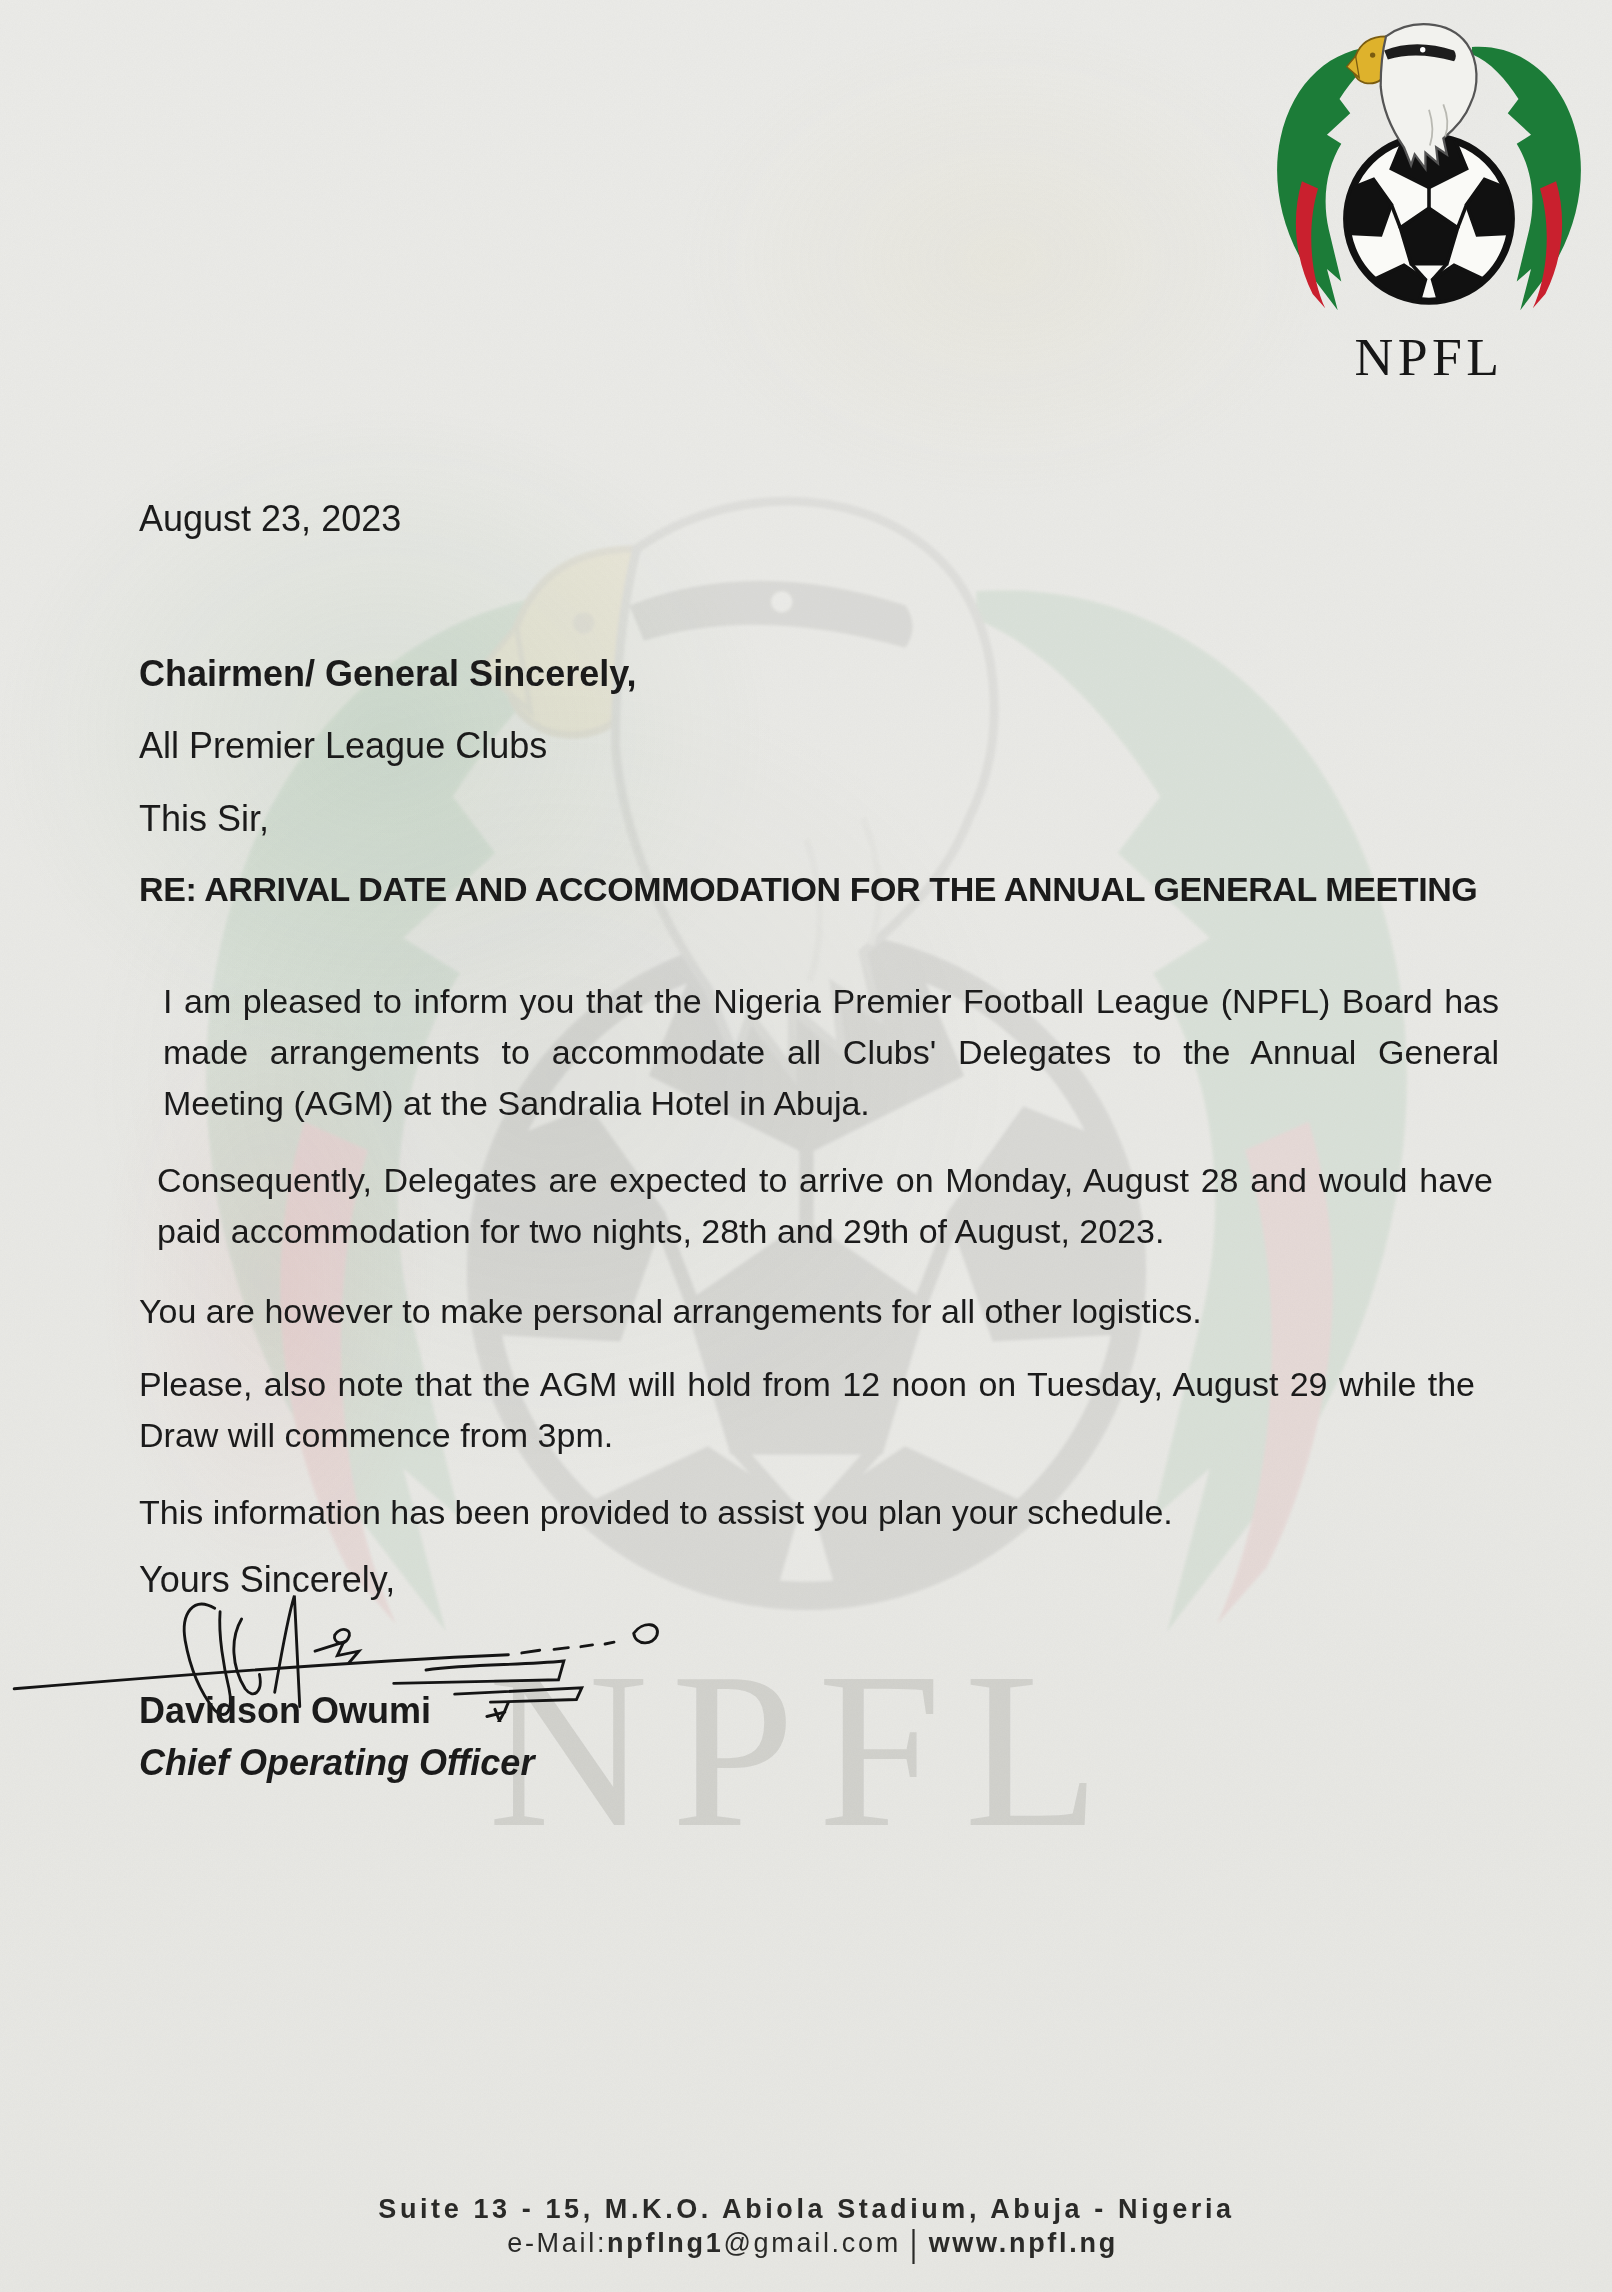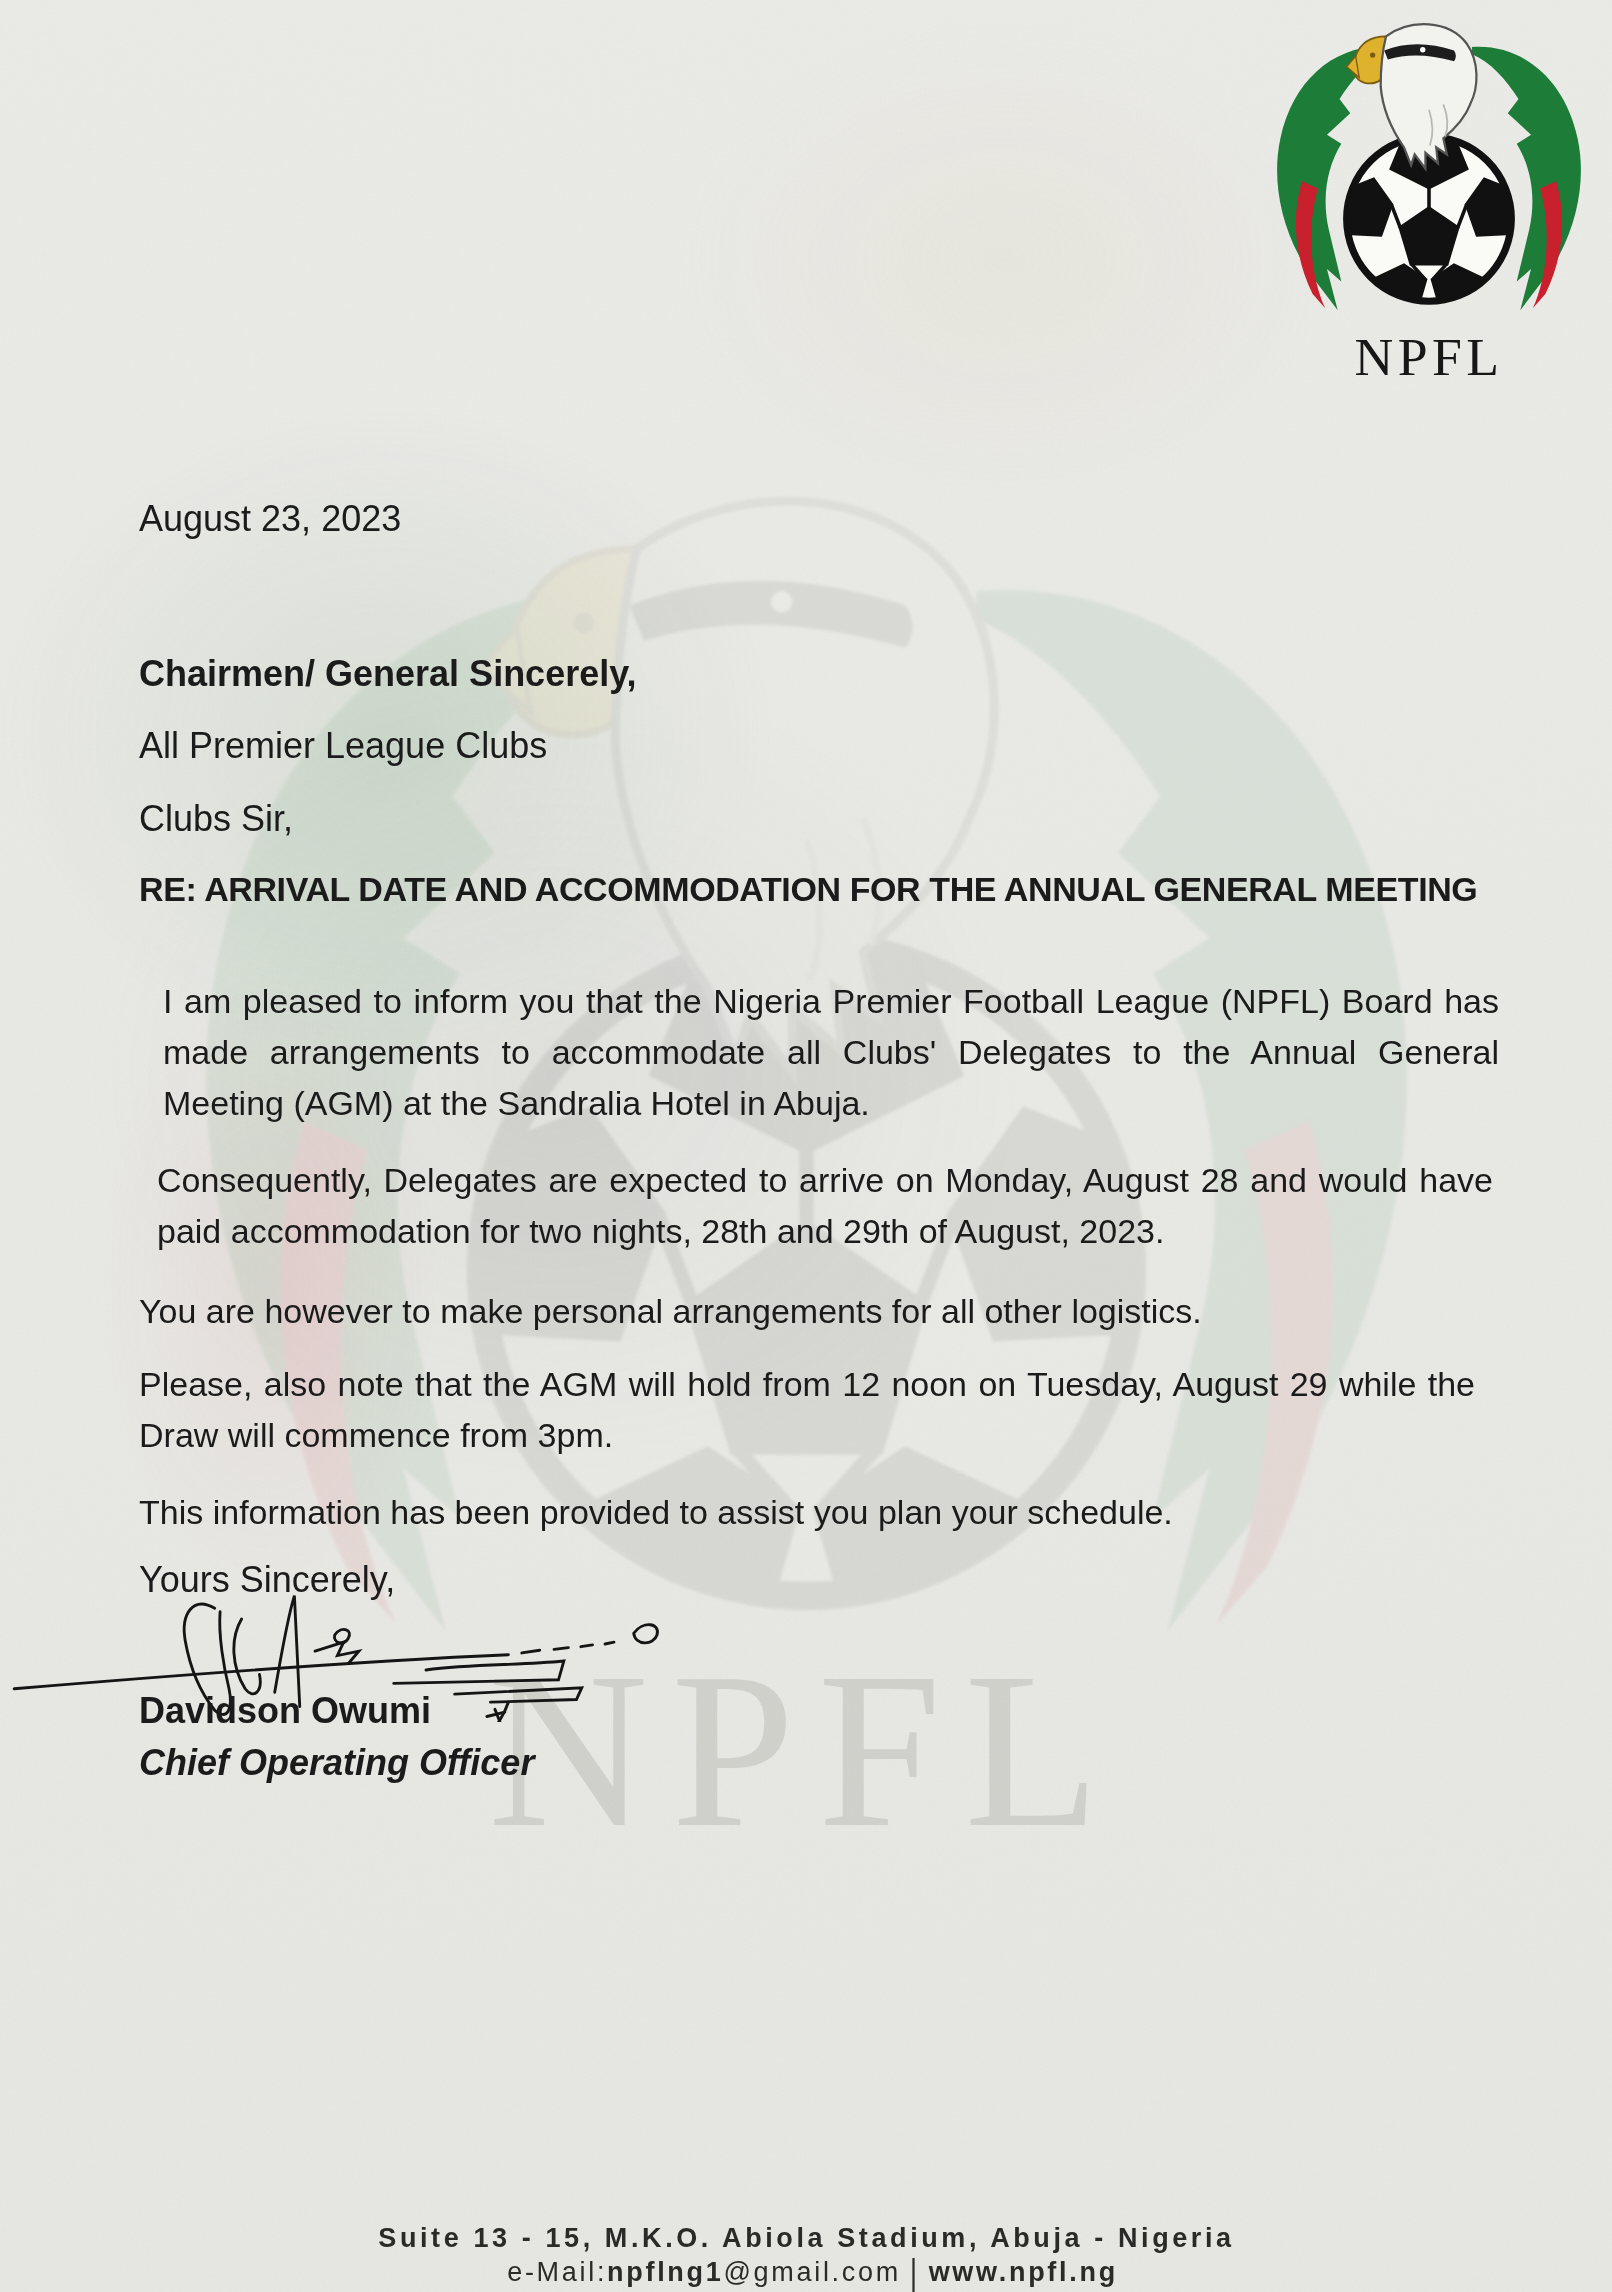--- a/index.html
+++ b/index.html
@@ -37,21 +37,21 @@
   .p-2{top:1121px;margin-left:18px;}
   .p-3{top:1252px;}
   .p-4{top:1325px;}
   .p-5{top:1453px;}
   .closing{top:1554px;}
   .sig-name{top:1685px;font-weight:bold;}
   .sig-title{top:1737px;font-weight:bold;font-style:italic;}
   .signature{position:absolute;left:7.2px;top:1583px;width:667px;height:139px;}
   
   .footer{position:absolute;left:0;top:2192px;width:1613px;text-align:center;color:#2a2a28;}
-  .footer-line1{font-weight:bold;font-size:27px;letter-spacing:3.6px;line-height:34px;margin-top:29px;}
+  .footer-line1{font-weight:bold;font-size:27px;letter-spacing:3.6px;line-height:34px;}
   .footer-line2{font-size:27px;letter-spacing:2.7px;line-height:34px;padding-left:12px;}
   .footer-line2 .b{font-weight:bold;}
   .footer-line2 .sep{display:inline-block;margin:0 9px;transform:scaleY(1.4);font-weight:normal;}
 </style>
 </head>
 <body>
 
 <svg class="grain" xmlns="http://www.w3.org/2000/svg" viewBox="0 0 1801 2560" width="1613" height="2293">
   <filter id="paper">
       <feTurbulence type="fractalNoise" baseFrequency="0.8" numOctaves="2" stitchTiles="stitch"></feTurbulence>
@@ -118,21 +118,21 @@
 </svg>
 <div class="wm-text">NPFL</div>
 
 <svg class="logo" viewBox="0 0 400 430" xmlns="http://www.w3.org/2000/svg">
   <use href="#logo-art"></use>
 </svg>
 
 <div class="tb date">August 23, 2023</div>
 <div class="tb addr1">Chairmen/ General Sincerely,</div>
 <div class="tb addr2">All Premier League Clubs</div>
-<div class="tb salut">Clubs Sir,</div>
+<div class="tb salut">This Sir,</div>
 <div class="tb subject">RE: ARRIVAL DATE AND ACCOMMODATION FOR THE ANNUAL GENERAL MEETING</div>
 <p class="tb para p-1">I am pleased to inform you that the Nigeria Premier Football League (NPFL) Board has made arrangements to accommodate all Clubs' Delegates to the Annual General Meeting (AGM) at the Sandralia Hotel in Abuja.</p>
 <p class="tb para p-2">Consequently, Delegates are expected to arrive on Monday, August 28 and would have paid accommodation for two nights, 28th and 29th of August, 2023.</p>
 <p class="tb para p-3">You are however to make personal arrangements for all other logistics.</p>
 <p class="tb para p-4">Please, also note that the AGM will hold from 12 noon on Tuesday, August 29 while the Draw will commence from 3pm.</p>
 <p class="tb para p-5">This information has been provided to assist you plan your schedule.</p>
 <div class="tb closing">Yours Sincerely,</div>
 
 <svg class="signature" viewBox="0 0 745 155" xmlns="http://www.w3.org/2000/svg">
   <g fill="none" stroke="#151515" stroke-width="3.2" stroke-linecap="round">

